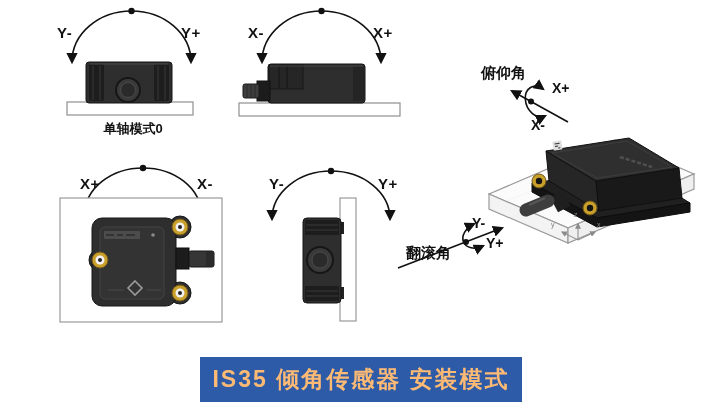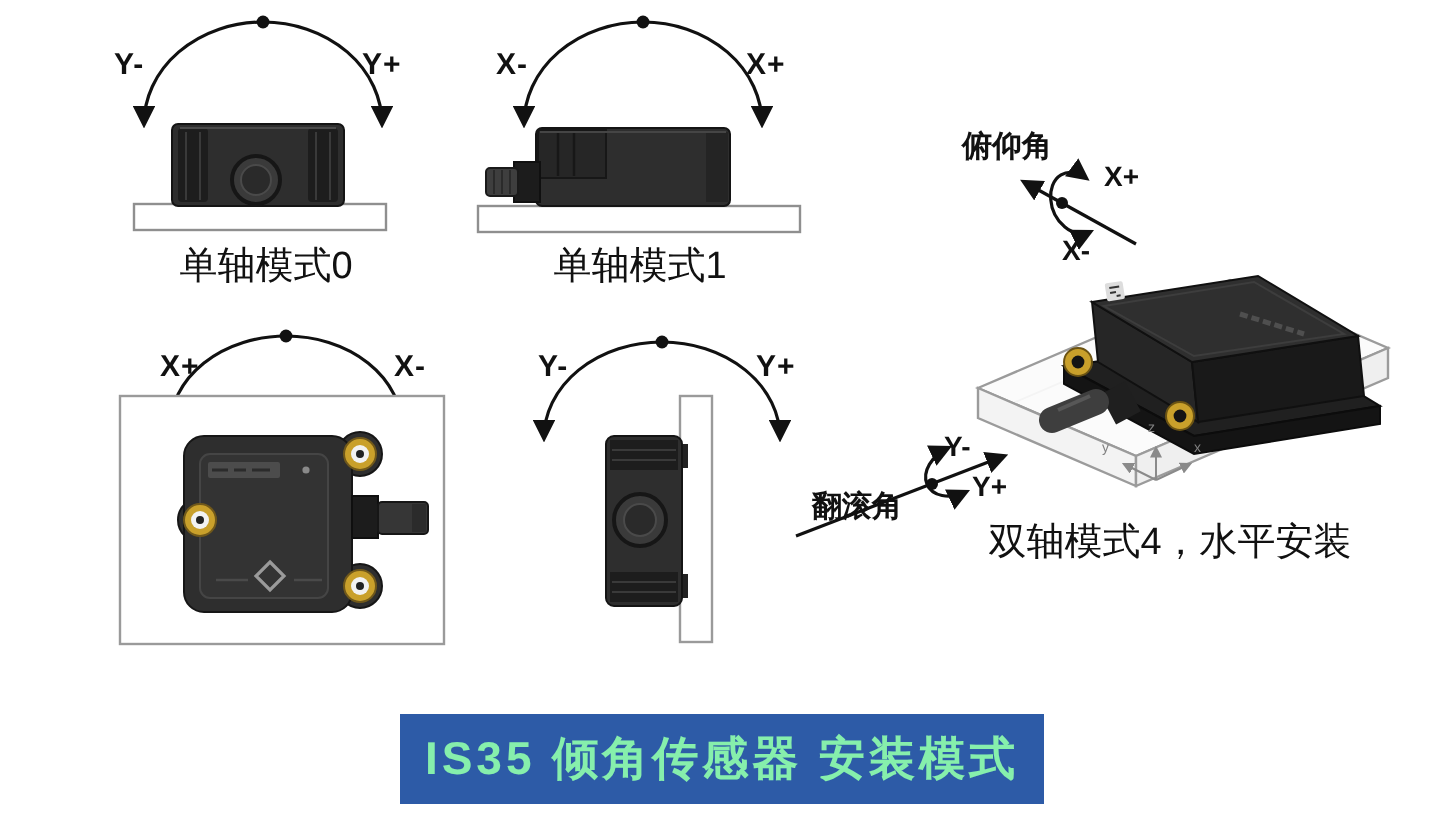--- a/index.html
+++ b/index.html
@@ -2,21 +2,21 @@
 <html><head>
 <meta charset="utf-8">
 <style>
   html,body{margin:0;padding:0;background:#fff;}
   .canvas{
     position:relative;width:720px;height:411px;background:#ffffff;overflow:hidden;
     font-family:"Liberation Sans","DejaVu Sans",sans-serif;
   }
   .canvas svg.art{position:absolute;left:0;top:0;}
   .lbl{position:absolute;color:#111;font-size:15px;font-weight:600;letter-spacing:.5px;white-space:nowrap;}
-  .cap{position:absolute;color:#111;font-size:19px;font-weight:400;text-align:center;white-space:nowrap;}
+  .cap{position:absolute;color:#111;font-size:13px;font-weight:700;text-align:center;white-space:nowrap;}
   .ang{position:absolute;color:#111;font-size:15px;font-weight:700;white-space:nowrap;}
   .glyph-lbl{position:absolute;color:#111;font-size:14px;font-weight:600;white-space:nowrap;}
   .axis-sm{position:absolute;color:#808080;font-size:7px;font-weight:400;white-space:nowrap;}
   .banner{
     position:absolute;left:200px;top:357px;width:322px;height:45px;
     display:flex;align-items:center;justify-content:center;
     font-size:23px;font-weight:700;letter-spacing:2px;color:#ffffff;background:#2d5ba7;
   }
 </style>
 </head>
@@ -166,36 +166,34 @@
       </g>
     </g>
   </svg>
 
   <span class="lbl" style="left:57px;top:24px">Y-</span>
   <span class="lbl" style="left:181px;top:24px">Y+</span>
   <div class="cap" style="left:63px;top:120px;width:140px">单轴模式0</div>
 
   <span class="lbl" style="left:248px;top:24px">X-</span>
   <span class="lbl" style="left:373px;top:24px">X+</span>
-  <div class="cap" style="left:250px;top:120px;width:140px">单轴模式1</div>
 
   <span class="lbl" style="left:80px;top:175px">X+</span>
   <span class="lbl" style="left:197px;top:175px">X-</span>
 
   <span class="lbl" style="left:269px;top:175px">Y-</span>
   <span class="lbl" style="left:378px;top:175px">Y+</span>
 
   <span class="ang" style="left:481px;top:64px">俯仰角</span>
   <span class="glyph-lbl" style="left:552px;top:80px">X+</span>
   <span class="glyph-lbl" style="left:531px;top:117px">X-</span>
   <span class="ang" style="left:406px;top:244px">翻滚角</span>
   <span class="glyph-lbl" style="left:472px;top:215px">Y-</span>
   <span class="glyph-lbl" style="left:486px;top:235px">Y+</span>
   <span class="axis-sm" style="left:574px;top:211px">z</span>
   <span class="axis-sm" style="left:551px;top:221px">y</span>
   <span class="axis-sm" style="left:597px;top:221px">x</span>
-  <div class="cap" style="left:485px;top:258px;width:200px">双轴模式4，水平安装</div>
 
-  <div class="banner" style="background: rgb(45, 91, 167); color: #86efac;">
+  <div class="banner" style="background: rgb(45, 91, 167); color: #fdba74;">
     <span>IS35 倾角传感器 安装模式</span>
   </div>
 
 </div>
 
 </body></html>

